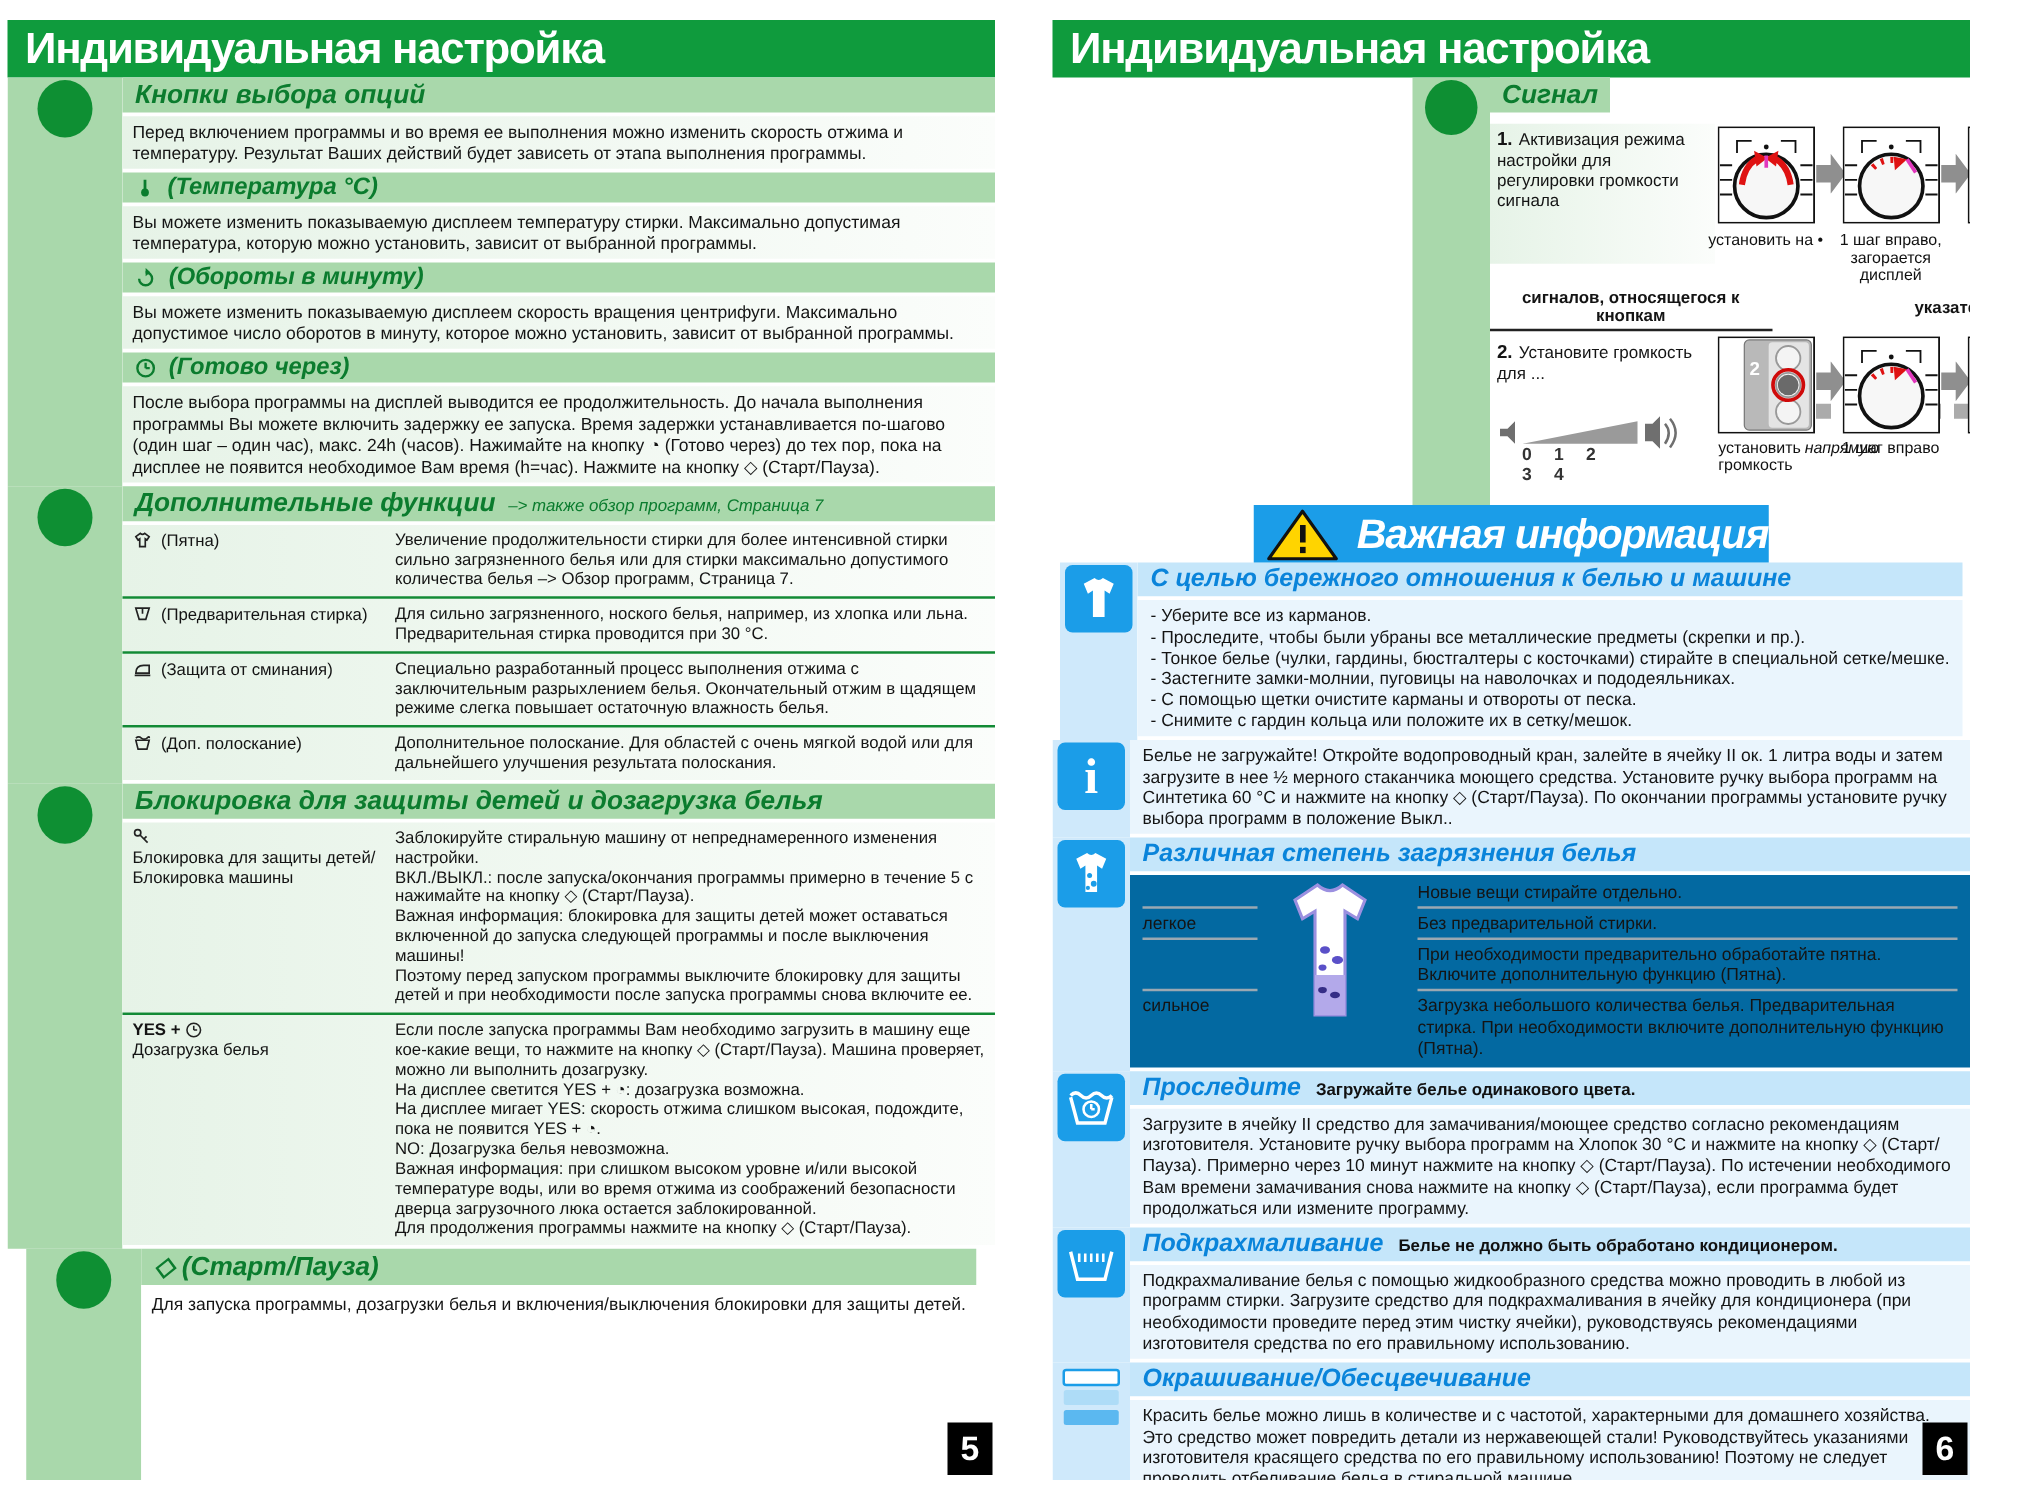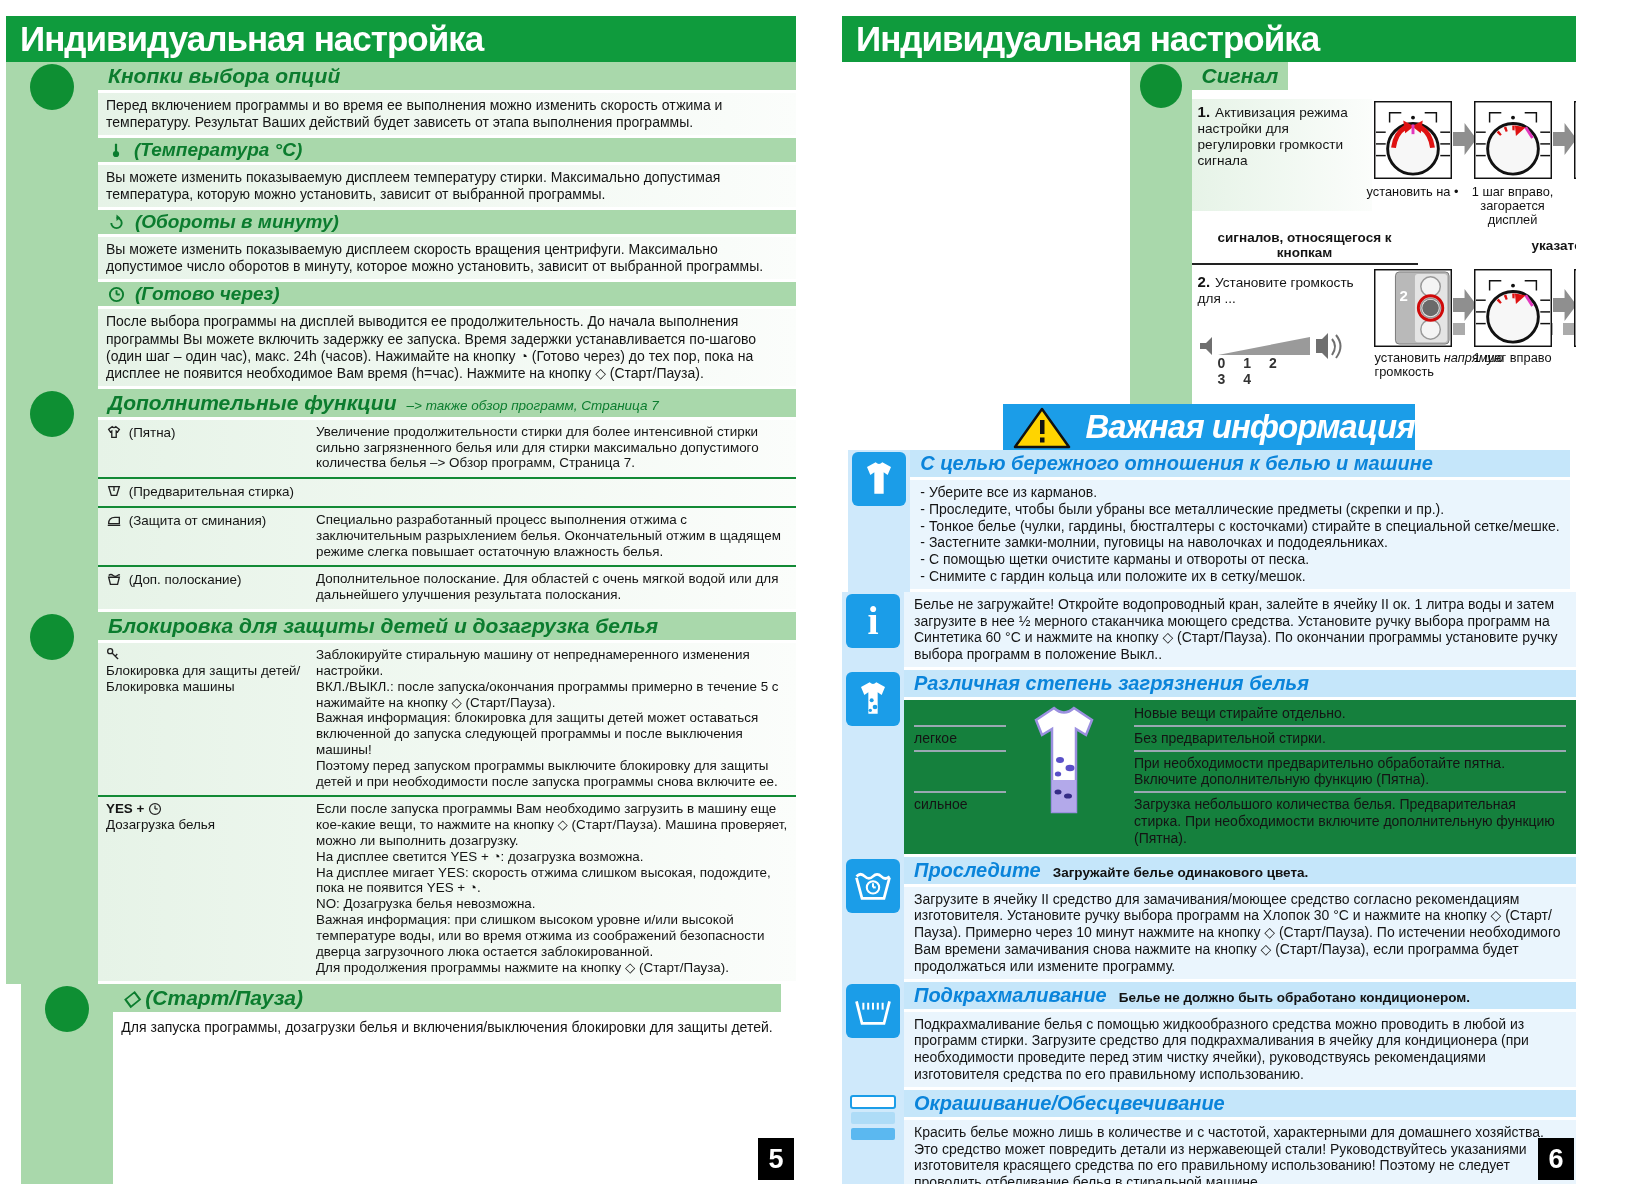--- a/index.html
+++ b/index.html
@@ -63,21 +63,21 @@
   .warnicon{position:absolute;left:8px;top:2px;}
   .bicon{width:54px;height:54px;margin:2px 0 0 4px;border-radius:6px;background:#1b9de8;
     display:flex;align-items:center;justify-content:center;}
   .bicon.nobg{background:transparent;}
   .bband{background:#c5e6fa;color:#0a84da;font-weight:bold;font-style:italic;font-size:20px;
     padding:2px 10px;display:flex;align-items:baseline;gap:12px;}
   .bnote{color:#111;font-weight:bold;font-style:normal;font-size:13.5px;}
   .bbody{background:#eaf5fd;font-size:14px;line-height:1.2;padding:4px 10px;}
   .bbody p{margin:0;}
   .bullet{padding-left:14px;text-indent:-14px;margin:0;}
-  .ctable{display:grid;grid-template-columns:92px 128px 1fr;background:#15803d;
+  .ctable{display:grid;grid-template-columns:92px 128px 1fr;background:#0369a1;
     font-size:14px;line-height:1.2;padding:2px 10px 4px 10px;}
   .ccell{padding:3px 0;}
   .ccell.sep{border-top:2px solid #9aa8b2;}
   .shirtcell{grid-row:1/5;grid-column:2;display:flex;align-items:flex-start;justify-content:center;}
 </style>
 </head>
 <body>
 
 <svg width="0" height="0" style="position:absolute" aria-hidden="true">
   <defs>
@@ -192,20 +192,23 @@
               </div>
           </div>
           <div class="trow">
             <div class="tlab">
               <svg class="licon" width="16" height="16" viewBox="0 0 18 18">
                   <path d="M3,4 L6,14 L12,14 L15,4 Z" fill="none" stroke="#222" stroke-width="1.5"></path>
                   <line x1="9" y1="4" x2="9" y2="9" stroke="#222" stroke-width="1.5"></line>
                 </svg>
               <span>(Предварительная стирка)</span>
             </div>
+            <div class="ttxt">
+                <p>Для сильно загрязненного, ноского белья, например, из хлопка или льна. Предварительная стирка проводится при 30 °C.</p>
+              </div>
           </div>
           <div class="trow">
             <div class="tlab">
               <svg class="licon" width="16" height="16" viewBox="0 0 18 18">
                   <path d="M3,13 Q3,6 10,6 L15,6 L15,13 Z" fill="none" stroke="#222" stroke-width="1.5"></path>
                   <line x1="2" y1="15" x2="16" y2="15" stroke="#222" stroke-width="1.5"></line>
                 </svg>
               <span>(Защита от сминания)</span>
             </div>
             <div class="ttxt">

